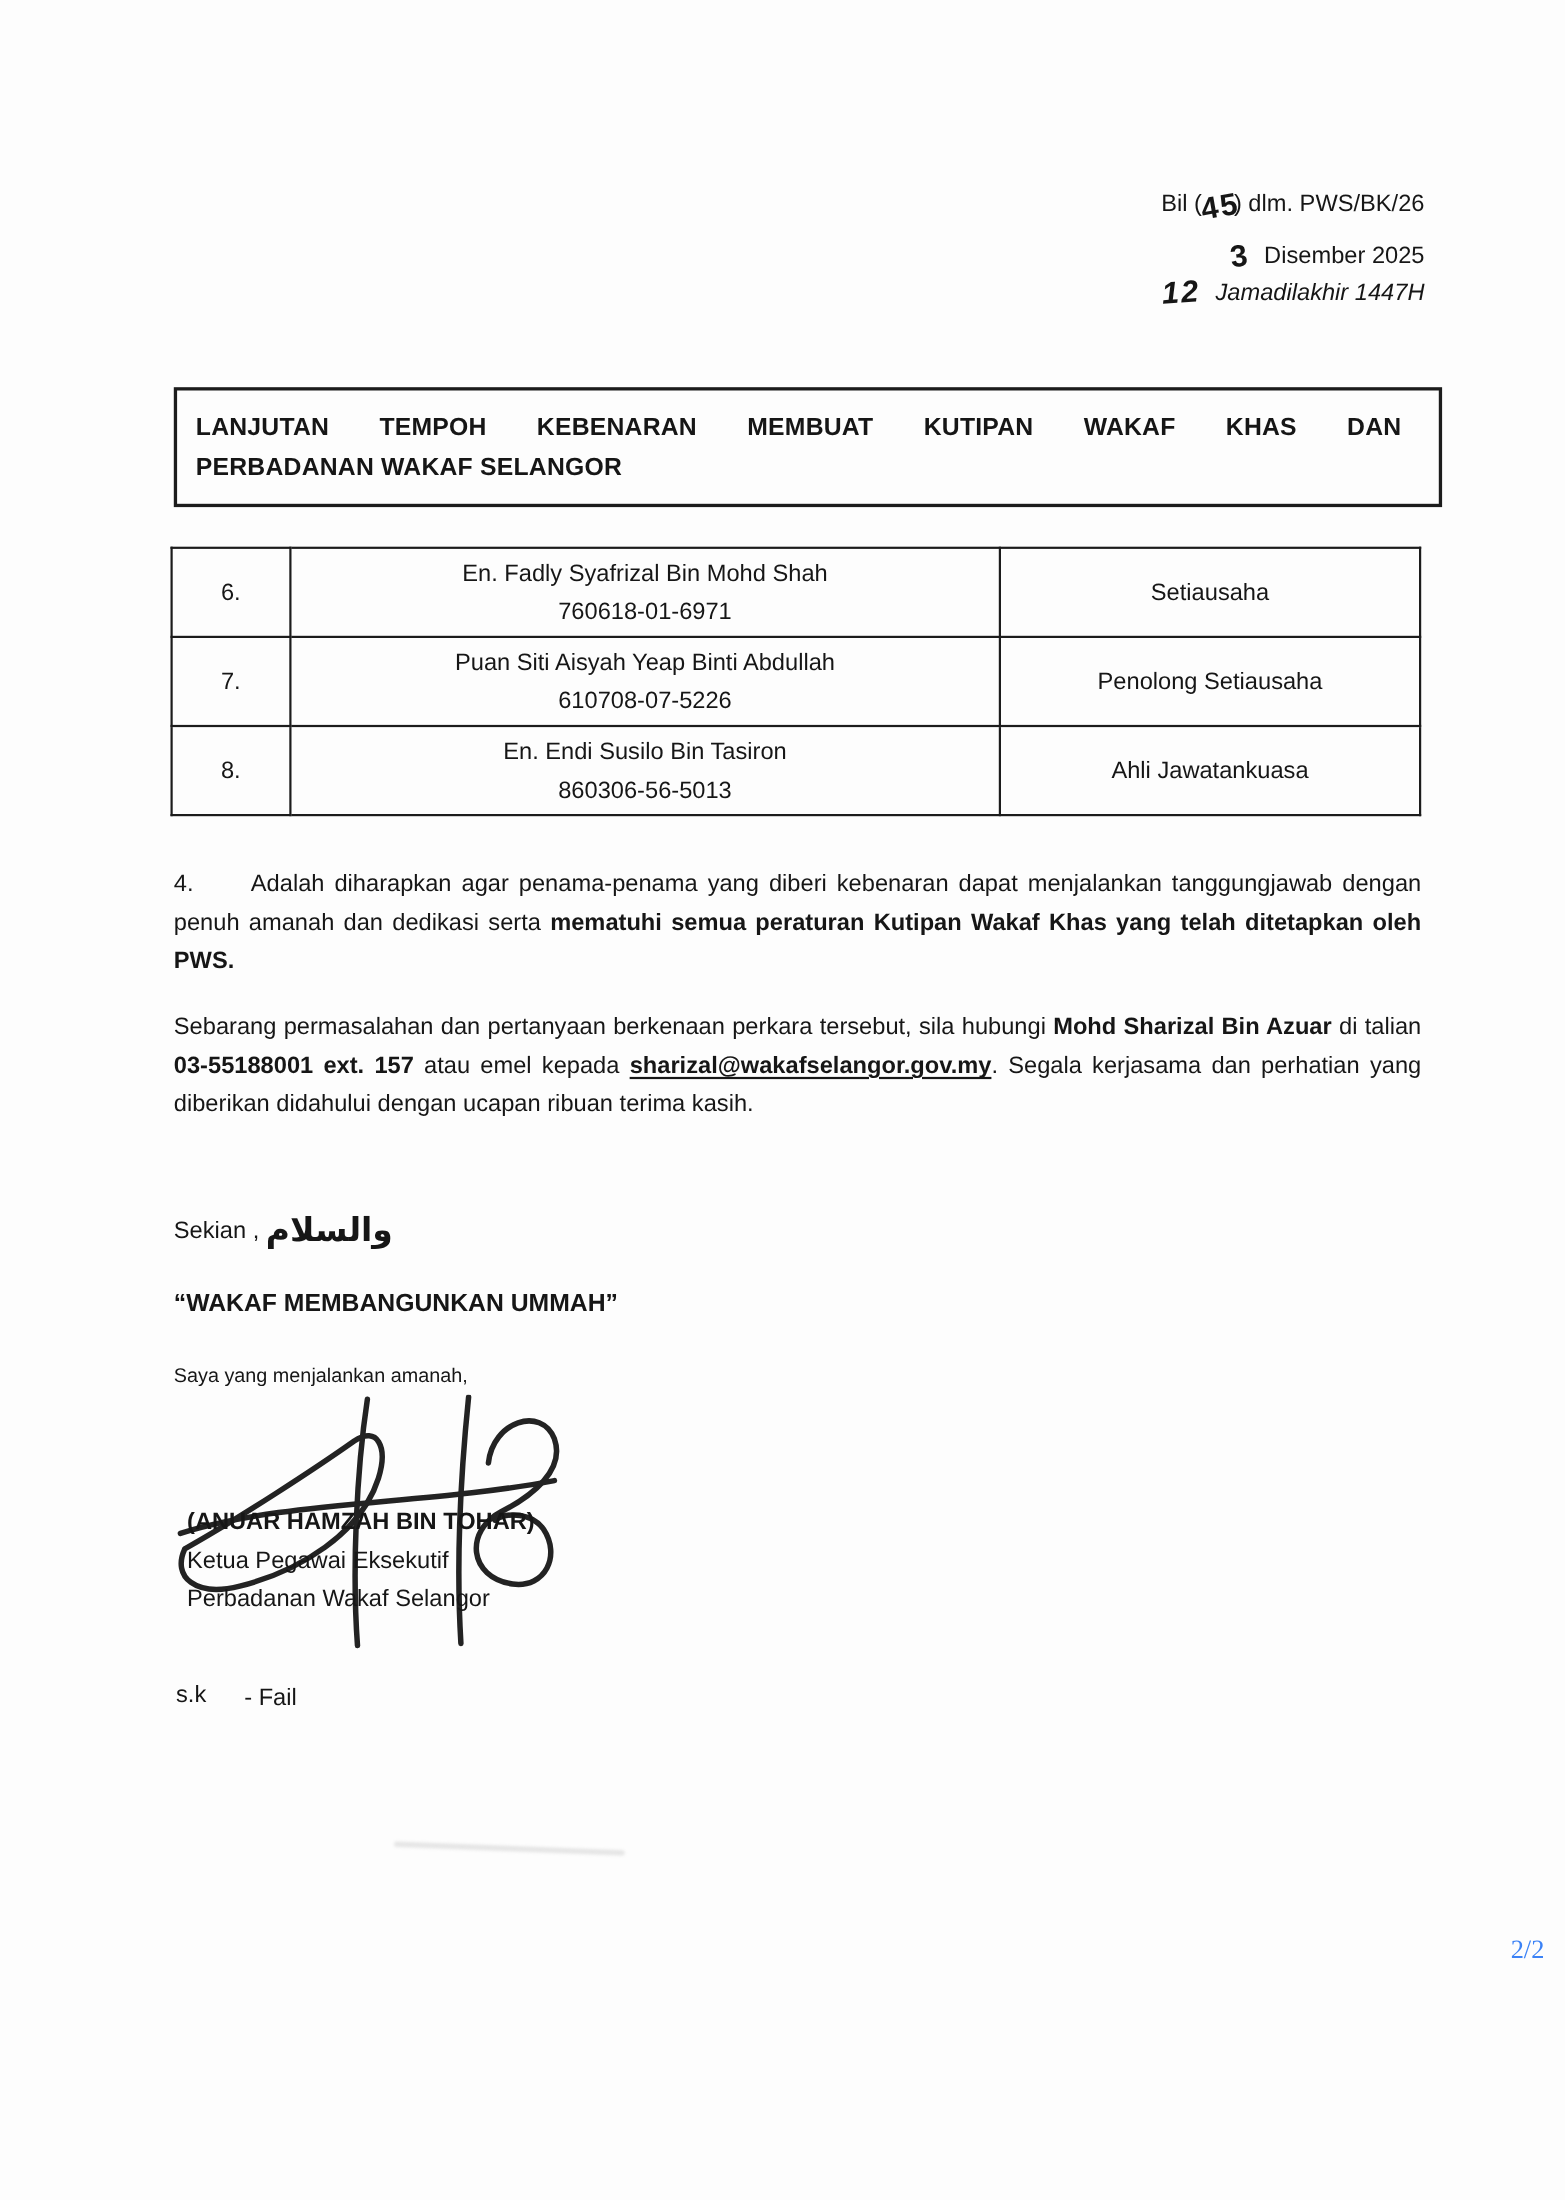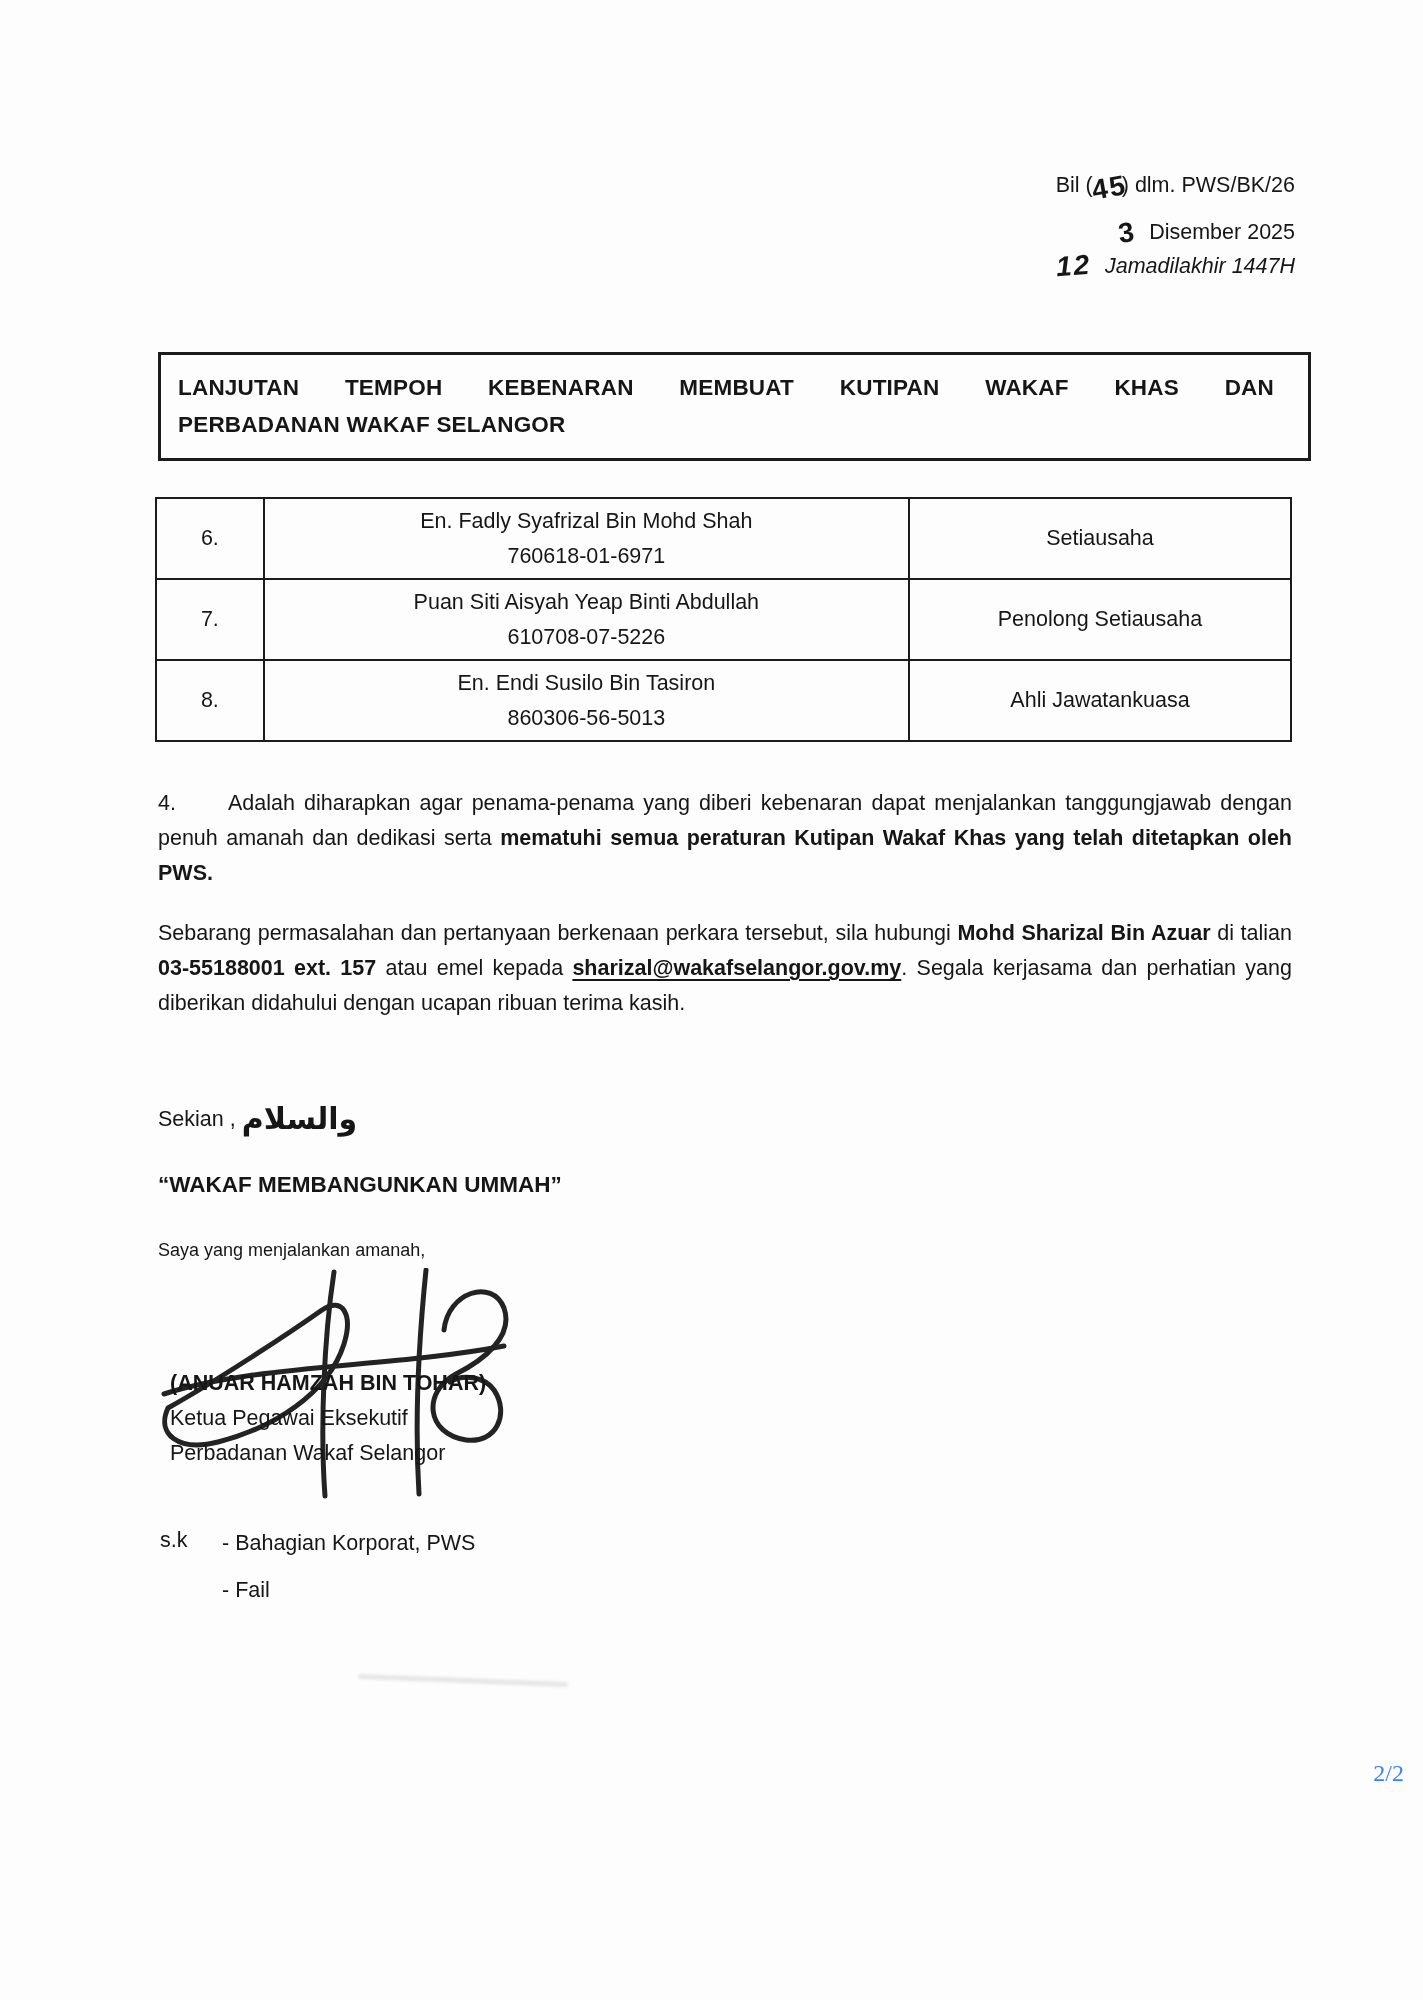--- a/index.html
+++ b/index.html
@@ -182,20 +182,19 @@
 
 <div class="abs name-block">
   <div class="signatory">(ANUAR HAMZAH BIN TOHAR)</div>
   <div>Ketua Pegawai Eksekutif</div>
   <div>Perbadanan Wakaf Selangor</div>
 </div>
 
 <div class="abs sk-block">
   <span class="sk-label">s.k</span>
   <div class="sk-items">
-    <div class="sk-item">- Bahagian Korporat, PWS</div>
     <div class="sk-item">- Fail</div>
   </div>
 </div>
 
 <div class="abs scan-artifact"></div>
 
 <div class="abs page-number">2/2</div>
 
 </body></html>

